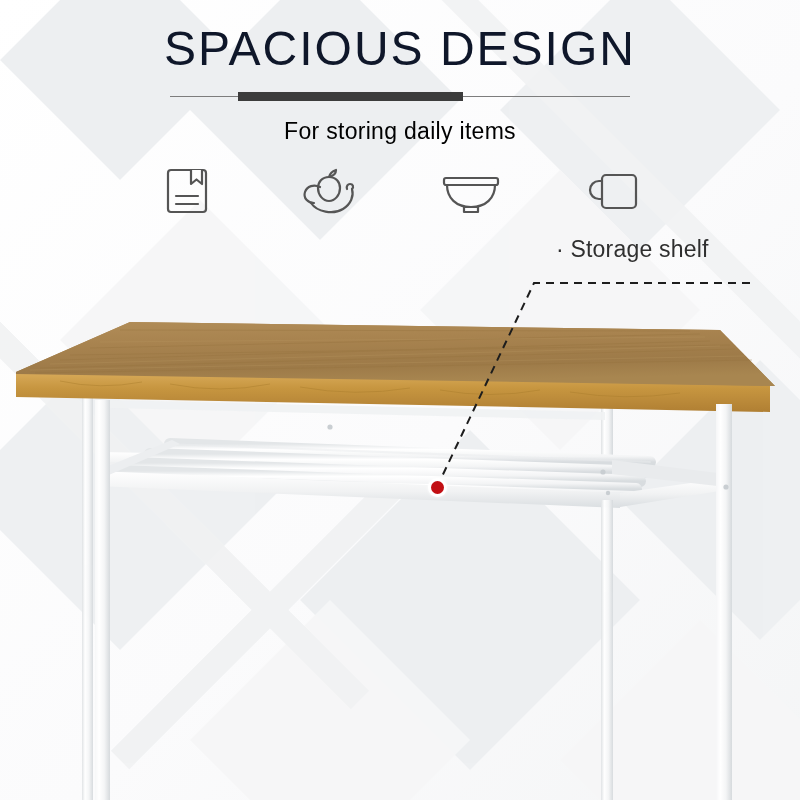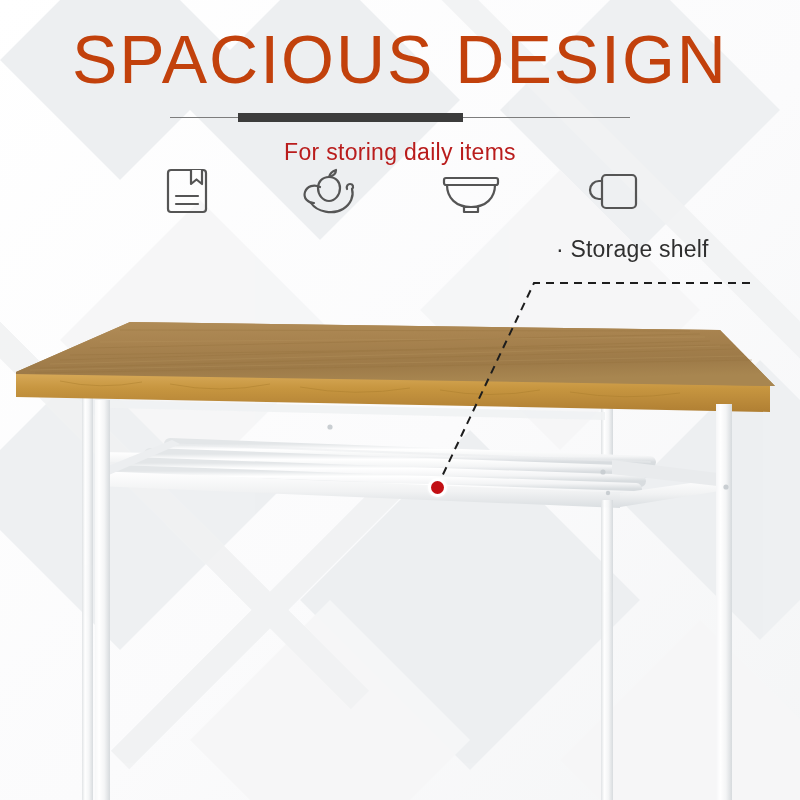--- a/index.html
+++ b/index.html
@@ -12,30 +12,30 @@
   #stage{position:relative;width:800px;height:800px;overflow:hidden;background:#fdfdfd;}
 
   
   .bg-watermark{position:absolute;inset:0;z-index:0;}
   .bg-watermark svg{display:block;width:800px;height:800px;}
 
   
   .header{position:absolute;top:0;left:0;width:800px;z-index:5;text-align:center;}
   .title{
     margin:0;padding-top:24px;
-    font-size:68px;font-weight:400;letter-spacing:2.0px;
-    color:#c2410c;line-height:1.05;
+    font-size:48px;font-weight:400;letter-spacing:2.0px;
+    color:#0f172a;line-height:1.05;
     font-family:"Liberation Sans", sans-serif;
   }
   .divider-wrap{position:relative;width:460px;height:14px;margin:16px auto 0 auto;}
   .divider-thin{position:absolute;top:6px;left:0;width:460px;height:1px;background:#7d7d7d;}
   .divider-thick{position:absolute;top:2px;left:68px;width:225px;height:9px;background:#3c3c3c;}
   .subtitle{
     margin:14px 0 0 0;
-    font-size:23px;font-weight:400;color:#b91c1c;letter-spacing:.3px;
+    font-size:23px;font-weight:400;color:#000000;letter-spacing:.3px;
   }
 
   
   .icon-row{
     position:absolute;top:163px;left:0;width:800px;z-index:5;
     display:flex;justify-content:center;align-items:center;gap:78px;
   }
   .icon-cell{width:64px;height:56px;display:flex;align-items:center;justify-content:center;}
   .icon-cell svg{display:block;}
 

